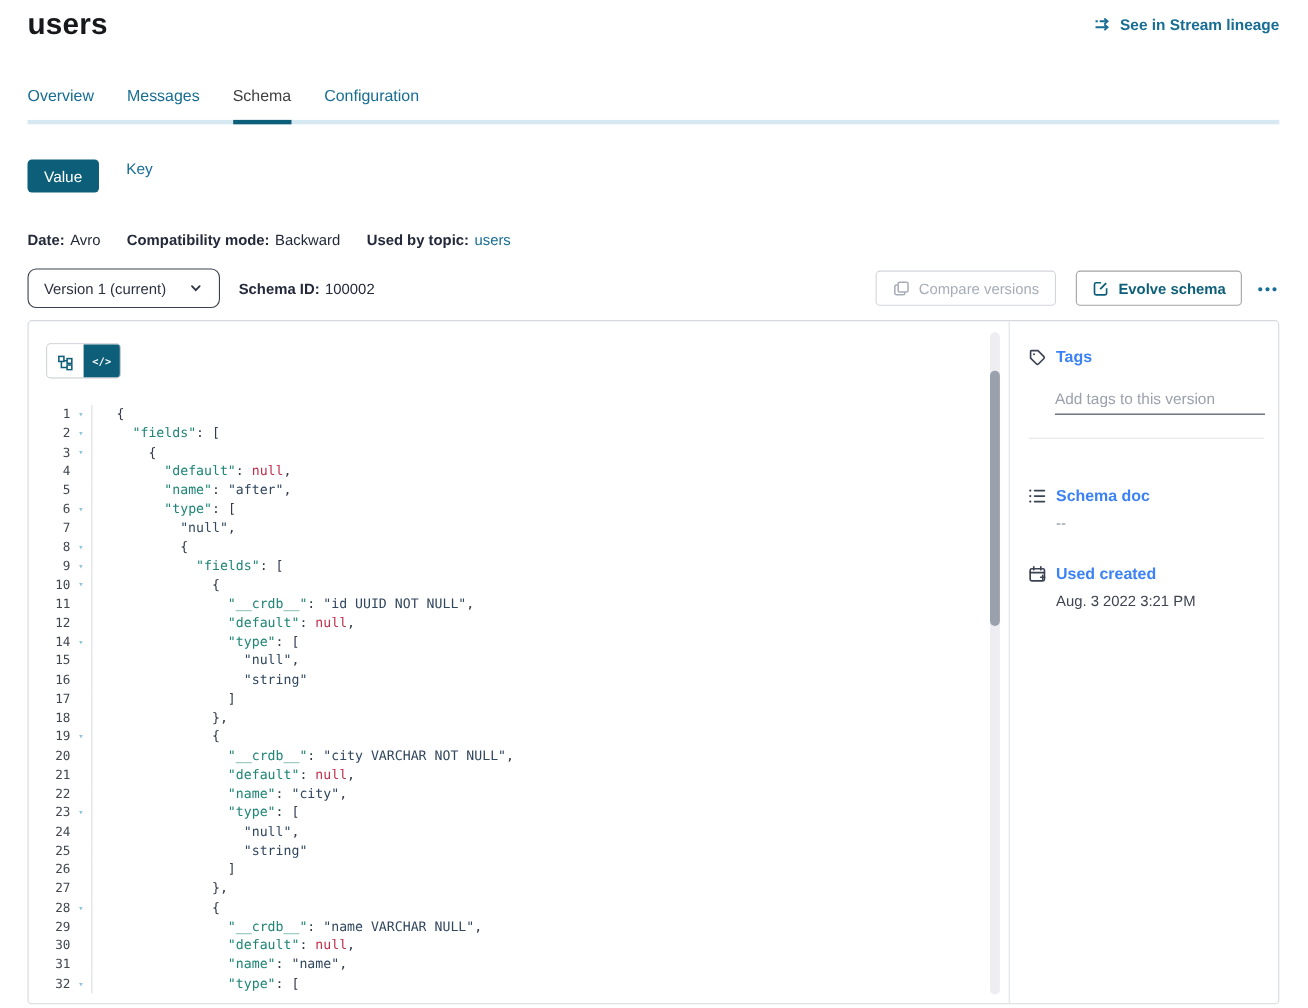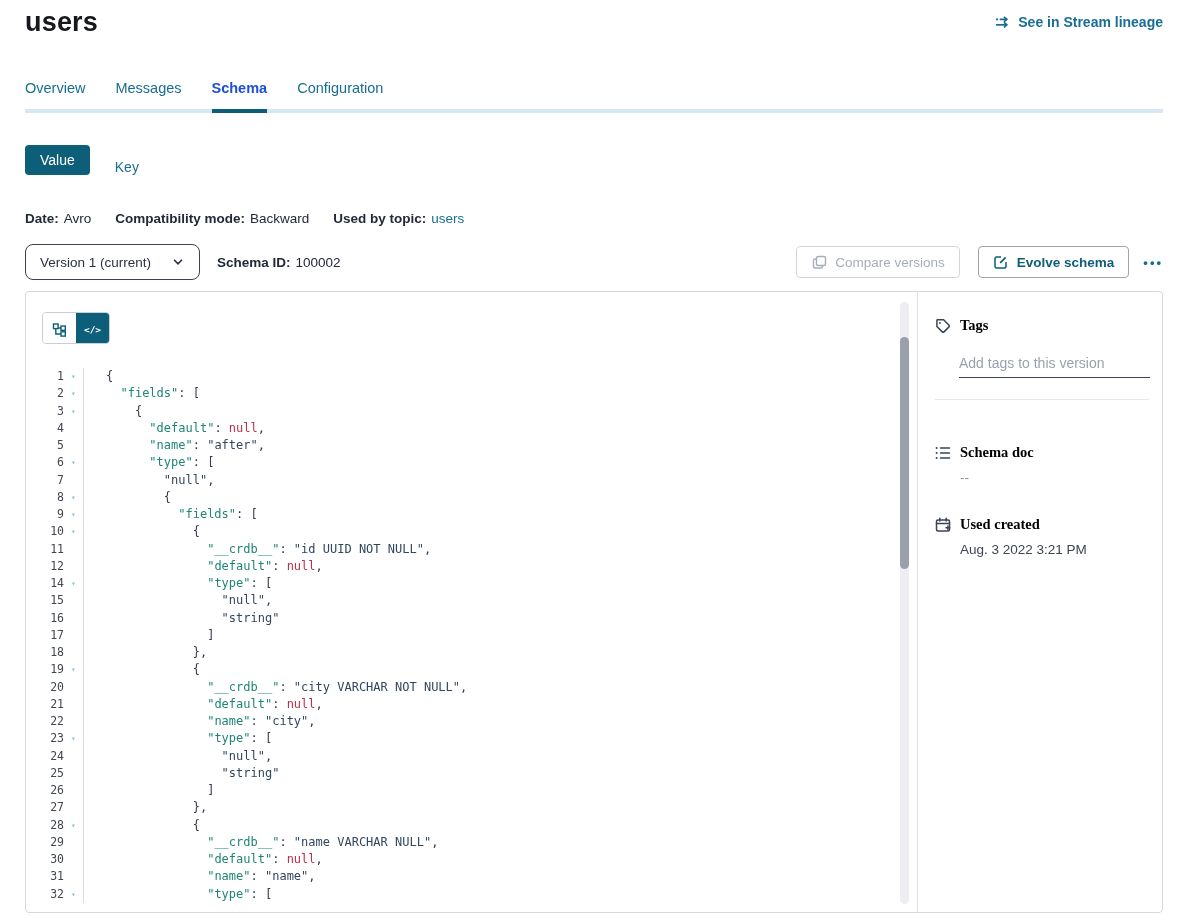--- a/index.html
+++ b/index.html
@@ -9,25 +9,25 @@
 
   
   .header-row { display:flex; justify-content:space-between; align-items:center; padding-top:10px; height:34px; }
   .page-title { font-size:27px; font-weight:700; color:#17181c; letter-spacing:.2px; }
   .lineage-link { display:flex; align-items:center; gap:7px; color:#176d93; font-size:14px; font-weight:600; cursor:pointer; text-decoration:none; }
 
   
   .tabs { margin-top:46px; position:relative; display:flex; gap:30px; height:33px; }
   .tabs::after { content:""; position:absolute; left:0; right:0; bottom:0; height:4px; background:#d6e9f3; }
   .tab { font-size:14.5px; font-weight:500; color:#176d93; cursor:pointer; position:relative; padding-bottom:14px; }
-  .tab.active { color:#1d4ed8; font-weight:700; }
+  .tab.active { color:#404040; font-weight:400; }
   .tab.active::after { content:""; position:absolute; left:0; right:0; bottom:0; height:4px; background:#0d5e78; z-index:2; }
 
   
-  .toggle-row { margin-top:32px; display:flex; align-items:flex-end; gap:25px; height:30px; }
+  .toggle-row { margin-top:32px; display:flex; align-items:flex-start; gap:25px; height:30px; }
   .seg-btn { height:30px; padding:0 15px; border-radius:4px; border:none; background:#0d5e78; color:#fff;
     font-size:14px; font-family:inherit; cursor:pointer; }
   .seg-link { color:#176d93; font-size:14px; font-weight:500; cursor:pointer; }
 
   
   .meta-row { margin-top:35px; display:flex; gap:24px; font-size:13.5px; color:#23293a; height:17px; align-items:center; }
   .meta-item { display:flex; gap:5px; }
   .meta-label { font-weight:700; }
   .meta-link { color:#176d93; cursor:pointer; }
 
@@ -63,21 +63,21 @@
   .code-text { white-space:pre; border-left:1px solid #d9dce1; padding-left:22px; color:#333a4d; }
   .tk-key { color:#1f8575; }
   .tk-str { color:#31475f; }
   .tk-null { color:#bf2f4b; }
 
   .scrollbar { position:absolute; right:8px; top:10px; bottom:8px; width:9px; background:#ededf2; border-radius:5px; }
   .scroll-thumb { position:absolute; left:0; top:35px; width:9px; height:232px; background:#9aa1ac; border-radius:5px; }
 
   
   .sidebar { width:245px; border-left:1px solid #dfe2e7; padding:25px 13px 0 17px; flex:none; }
-  .side-heading { display:flex; align-items:center; gap:9px; font-size:14.5px; font-weight:700; color:#000000;font-family:Liberation Serif, serif; }
+  .side-heading { display:flex; align-items:center; gap:9px; font-size:14.5px; font-weight:700; color:#3b82f6; }
   .side-icon { width:16px; height:16px; flex:none; display:flex; align-items:center; justify-content:center; }
   .tags-input { display:block; margin:19px 0 0 24px; width:191px; border:none; border-bottom:1.5px solid #3a4150;
     font-size:14px; font-family:inherit; color:#2b3140; padding:2px 0 6px; outline:none; background:transparent; }
   .tags-input::placeholder { color:#9ba1ad; }
   .side-divider { margin-top:21px; height:1px; background:#e4e6ea; }
   .side-value { margin:9px 0 0 25px; font-size:13.5px; color:#3e4452; }
   .side-value.dim { color:#8b909b; }
   .mt44 { margin-top:44px; }
   .mt31 { margin-top:31px; }
 </style>

